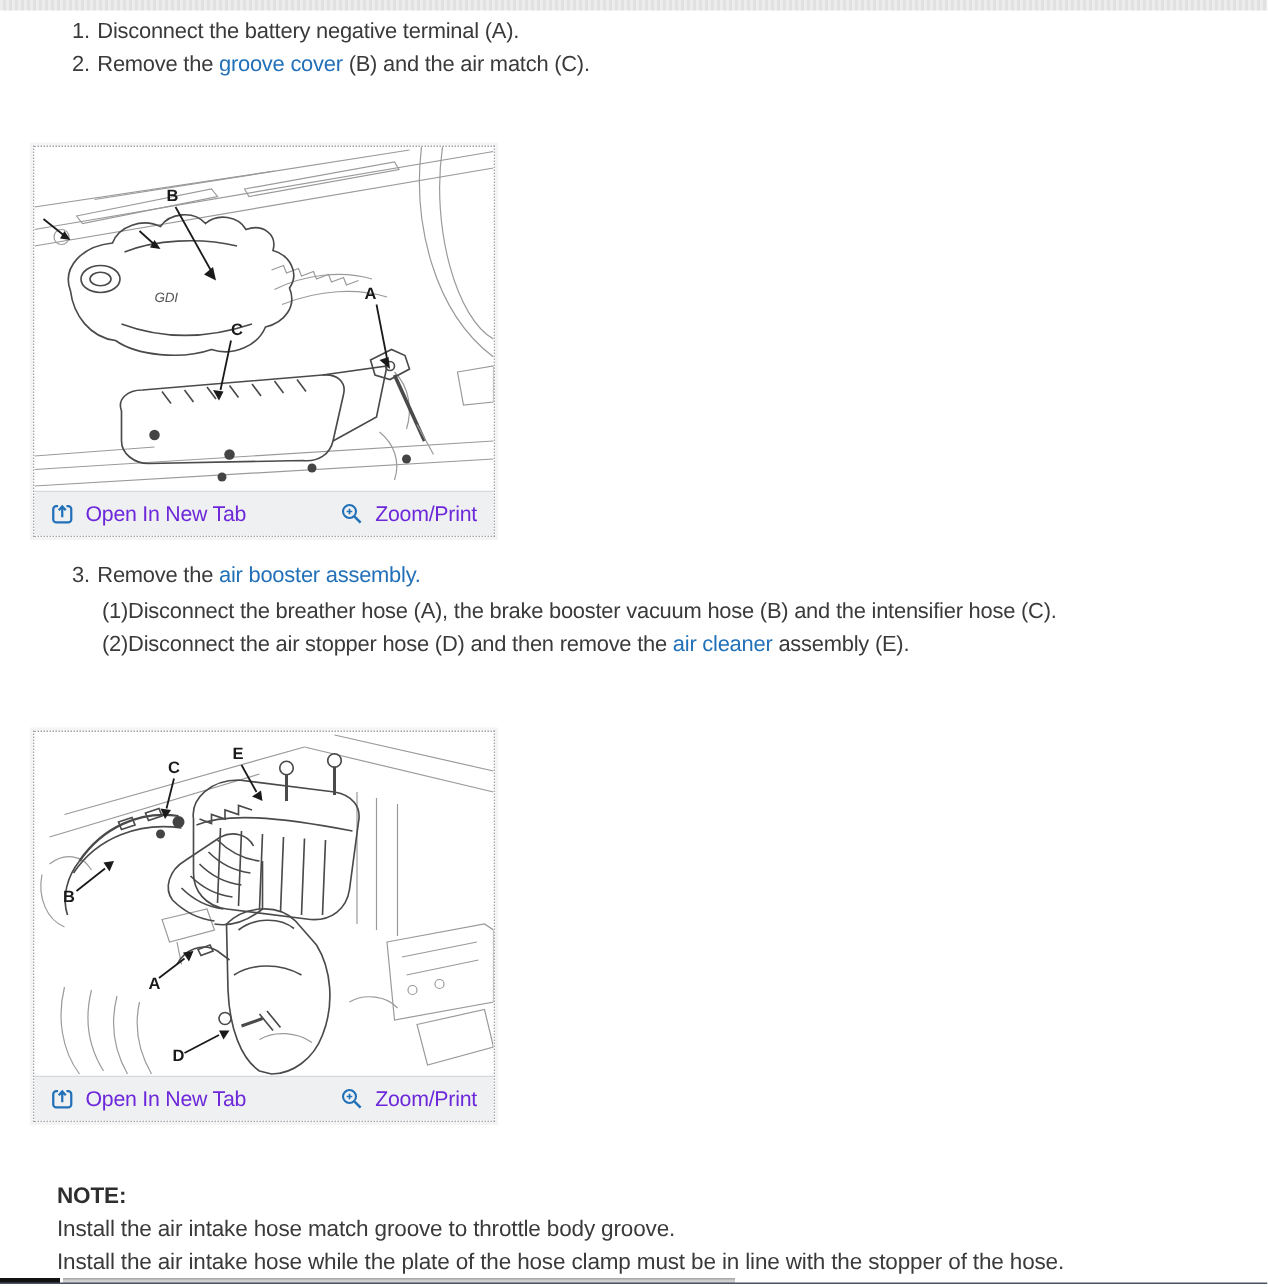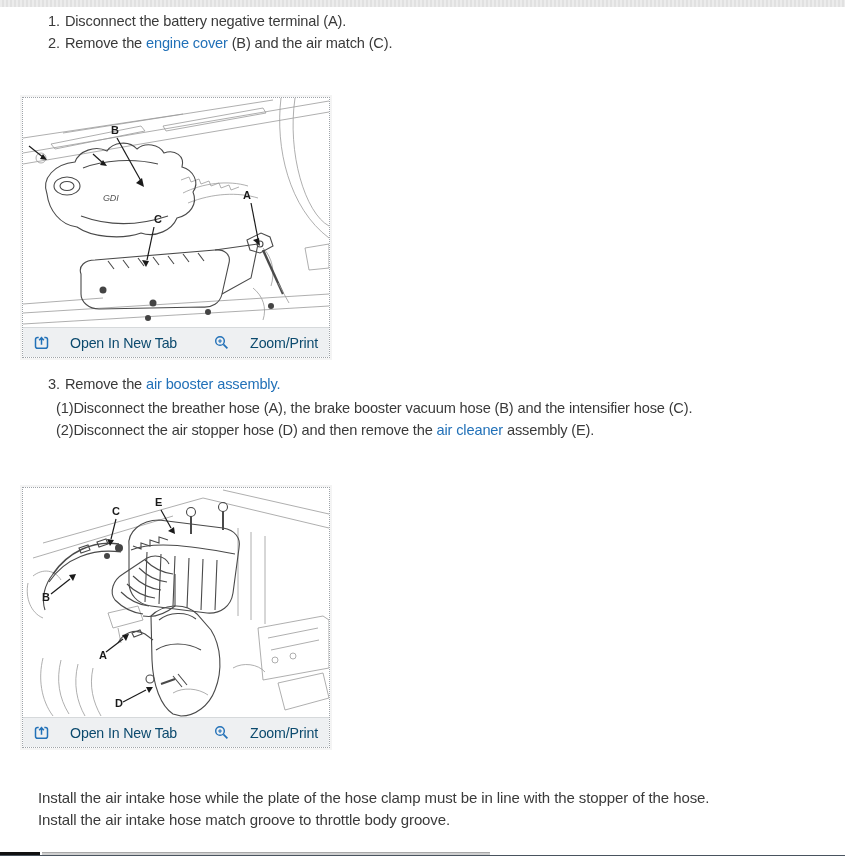--- a/index.html
+++ b/index.html
@@ -8,35 +8,35 @@
     background:#ffffff;color:#3a3a3a;
     font-family:"Liberation Sans", sans-serif;
     font-size:14.6px;letter-spacing:-0.15px;
   }
   .top-strip{
     position:absolute;top:0;left:0;width:845px;height:7px;
     background:repeating-linear-gradient(90deg,#ececec 0 2px,#e1e1e1 2px 4px);
   }
   .step{position:absolute;left:28px;white-space:nowrap;margin-left:20px;}
   .step .num{display:inline-block;margin-right:5px;}
-  .substep{position:absolute;left:56px;white-space:nowrap;}
+  .substep{position:absolute;left:68px;white-space:nowrap;}
   a.inline-link{color:#2271b8;text-decoration:none;cursor:pointer;}
 
   .panel{
     position:absolute;left:22px;width:306px;background:#fff;
     border:1px dotted #9fa4a9;box-shadow:0 0 0 2px #f4f4f4;
   }
   .panel .fig{height:229px;background:#fff;position:relative;}
   .panel .fig svg{display:block;width:306px;height:229px;}
   .panel .pfooter{
     height:29px;background:#eef0f2;border-top:1px solid #d6d9db;
     display:flex;align-items:center;justify-content:space-between;
     padding:0 11px;font-size:14.2px;
   }
-  .flink{color:#0c4a6e;text-decoration:none;cursor:pointer;display:flex;align-items:center;gap:21px;}
+  .flink{color:#6d28d9;text-decoration:none;cursor:pointer;display:flex;align-items:center;gap:8px;}
   .flink svg{flex:0 0 auto;}
 
   .note{position:absolute;left:38px;top:787px;font-size:15px;line-height:22px;letter-spacing:-0.1px;}
   .note .nh{font-weight:bold;color:#2e2e2e;}
 
   .be-black{position:absolute;top:852px;left:0;width:40px;height:4px;background:#121212;}
   .be-gray{position:absolute;top:852px;left:42px;width:448px;height:4px;background:#cfcfcf;border-top:1px solid #a8a8a8;box-sizing:border-box;}
   .be-line{position:absolute;top:855px;left:0;width:845px;height:1px;background:#49545f;}
 
   
@@ -49,21 +49,21 @@
 </style>
 </head>
 <body>
 
 <div class="top-strip"></div>
 
 <div class="step" style="top:13px">
   <span class="num">1.</span><span>Disconnect the battery negative terminal (A).</span>
 </div>
 <div class="step" style="top:35px">
-  <span class="num">2.</span><span>Remove the </span><a class="inline-link">engine cover</a><span> (B) and the air match (C).</span>
+  <span class="num">2.</span><span>Remove the </span><a class="inline-link">groove cover</a><span> (B) and the air match (C).</span>
 </div>
 
 <div class="panel" style="top:97px">
   <div class="fig">
     <svg viewBox="0 0 306 229">
 
       <g>
         <path class="lt" d="M0,55 L306,3"></path>
         <path class="lt" d="M0,66 L306,14"></path>
         <path class="lt" d="M0,40 L160,16"></path>
@@ -257,19 +257,20 @@
         <circle cx="6.4" cy="6.4" r="4.6" fill="none" stroke="#2271b8" stroke-width="1.5"></circle>
         <path d="M10,10 L14.3,14.3" stroke="#2271b8" stroke-width="1.8" fill="none"></path>
         <path d="M4.4,6.4 H8.4 M6.4,4.4 V8.4" stroke="#2271b8" stroke-width="1.2" fill="none"></path>
       </svg>
       <span>Zoom/Print</span>
     </a>
   </div>
 </div>
 
 <div class="note">
+  <div class="nh">NOTE:</div>
+  <div>Install the air intake hose match groove to throttle body groove.</div>
   <div>Install the air intake hose while the plate of the hose clamp must be in line with the stopper of the hose.</div>
-  <div>Install the air intake hose match groove to throttle body groove.</div>
 </div>
 
 <div class="be-black"></div>
 <div class="be-gray"></div>
 <div class="be-line"></div>
 
 </body></html>

